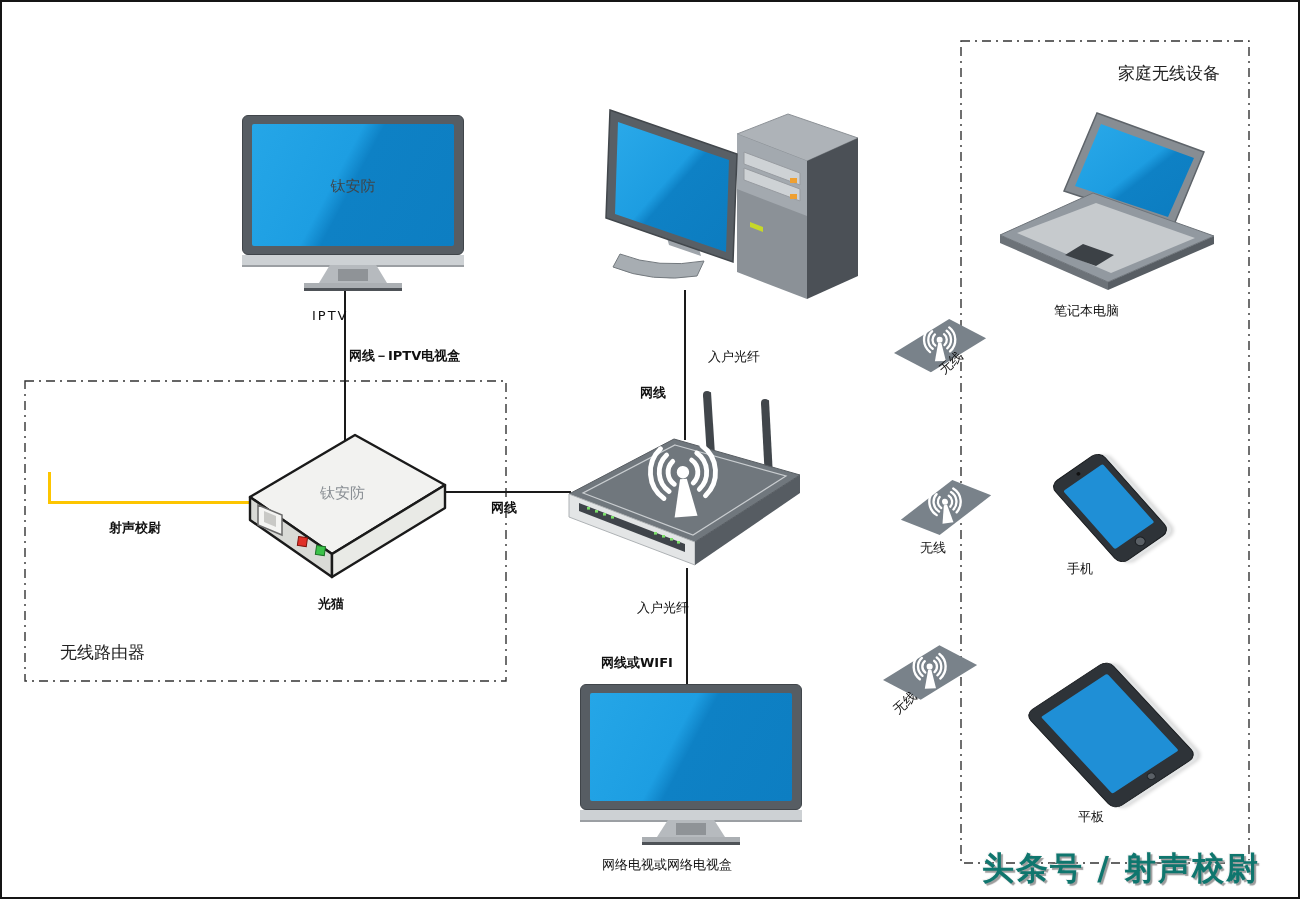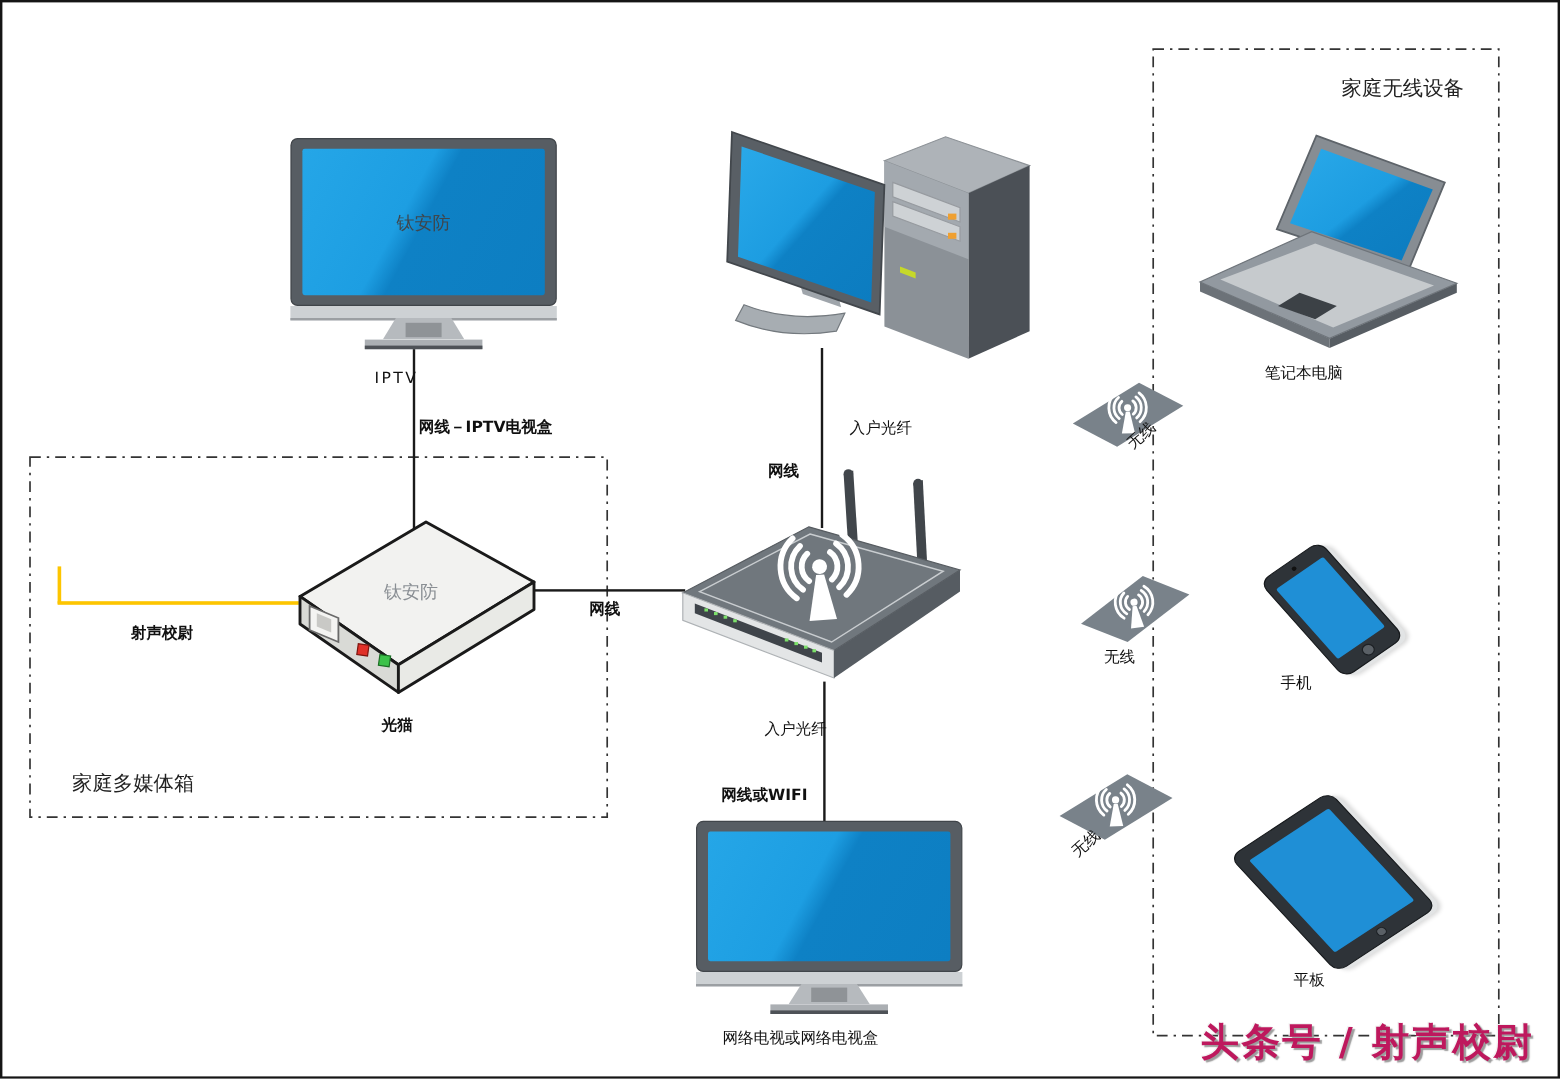--- a/index.html
+++ b/index.html
@@ -24,22 +24,22 @@
   .tv-chin{position:absolute;left:0;right:0;background:#cdd1d4;border-bottom:2px solid #9b9fa3;}
   .tv-neck{position:absolute;background:#b6babe;clip-path:polygon(16% 0,84% 0,100% 100%,0 100%);}
   .tv-neck-in{position:absolute;left:28%;top:20%;width:44%;height:70%;background:#8f9397;}
   .tv-base{position:absolute;background:#abafb3;border-bottom:3px solid #4e5257;}
   
   .slab{position:absolute;background:#2e3338;border:1px solid #15181b;border-radius:10px;
         box-shadow:3px 3px 0 #e2e4e5,5px 5px 4px rgba(0,0,0,.15);}
   .slab-screen{position:absolute;background:#1f8fd6;border-radius:2px;}
   .slab-home{position:absolute;border-radius:50%;background:#5a6066;border:1px solid #1c2024;}
   .slab-cam{position:absolute;border-radius:50%;background:#111;}
-  .wm{position:absolute;left:980px;top:845px;width:315px;text-align:center;font-size:32px;
-      font-weight:bold;letter-spacing:2px;color:#be185d;z-index:40;
+  .wm{position:absolute;left:980px;top:845px;width:315px;text-align:left;font-size:32px;
+      font-weight:bold;letter-spacing:2px;color:#0f766e;z-index:40;
       text-shadow:2px 2px 1px #9c9c9c,-1px -1px 0 #f2f2f2;}
   .rot{transform:rotate(-42deg);}
 </style>
 </head>
 <body>
 
 <div class="page">
 
   <svg width="0" height="0" style="position:absolute" aria-hidden="true">
     <defs>
@@ -55,21 +55,21 @@
           <path d="M 15.4 -29.5 A 24 24 0 0 1 15.4 7.5"></path>
         </g>
       </g>
     </defs>
   </svg>
 
 
   <svg style="left:22px;top:378px" width="483" height="302">
     <rect x="1" y="1" width="481" height="300" fill="none" stroke="#333" stroke-width="1.4" stroke-dasharray="9 5 2 5"></rect>
   </svg>
-  <div class="lbl zone-lbl" style="left:58px;top:639px">家庭多媒体箱</div>
+  <div class="lbl zone-lbl" style="left:58px;top:639px">无线路由器</div>
 
   <svg style="left:958px;top:38px" width="290" height="824">
     <rect x="1" y="1" width="288" height="822" fill="none" stroke="#333" stroke-width="1.4" stroke-dasharray="9 5 2 5"></rect>
   </svg>
   <div class="lbl zone-lbl" style="left:1116px;top:60px">家庭无线设备</div>
 
   <div class="line" style="left:342px;top:283px;width:2px;height:162px"></div>
   <div class="line" style="left:682px;top:288px;width:2px;height:150px"></div>
   <div class="line" style="left:441px;top:489px;width:128px;height:2px"></div>
   <div class="line" style="left:684px;top:566px;width:2px;height:118px"></div>

